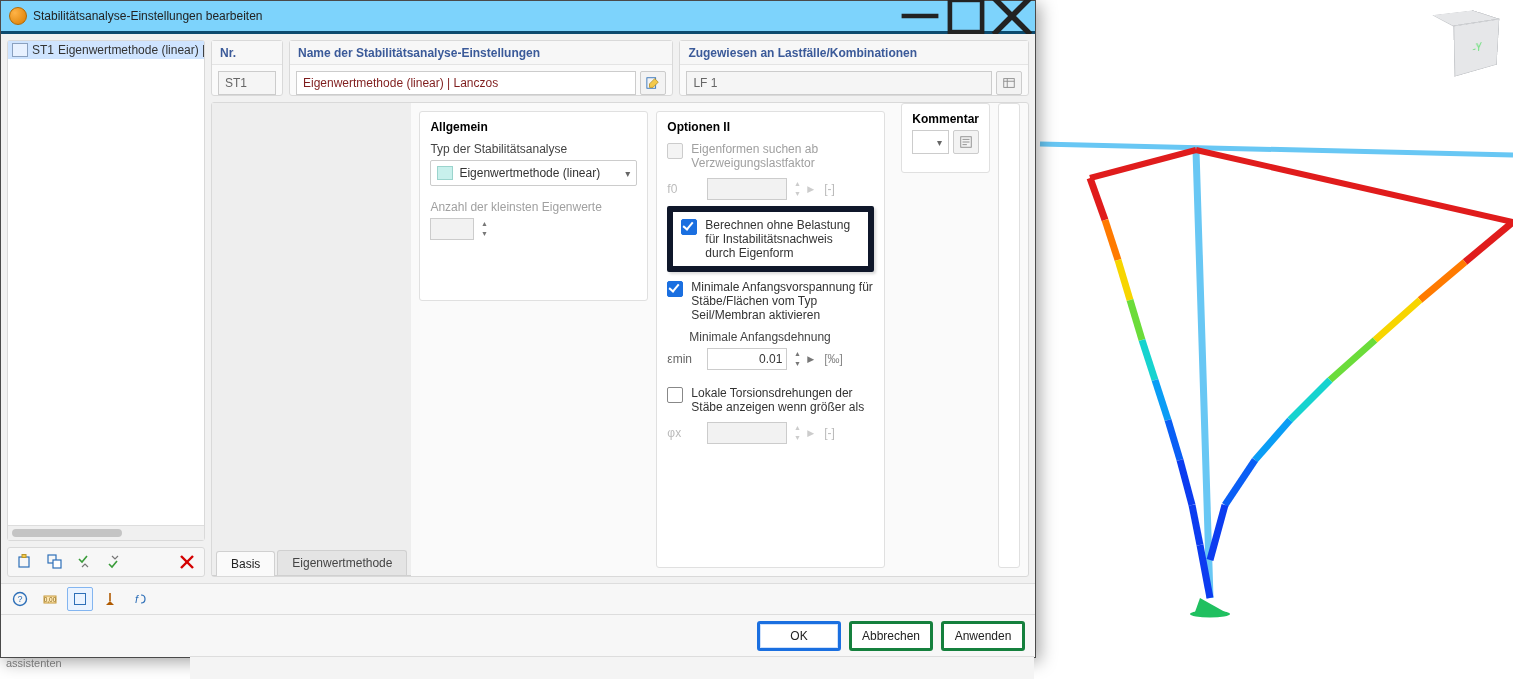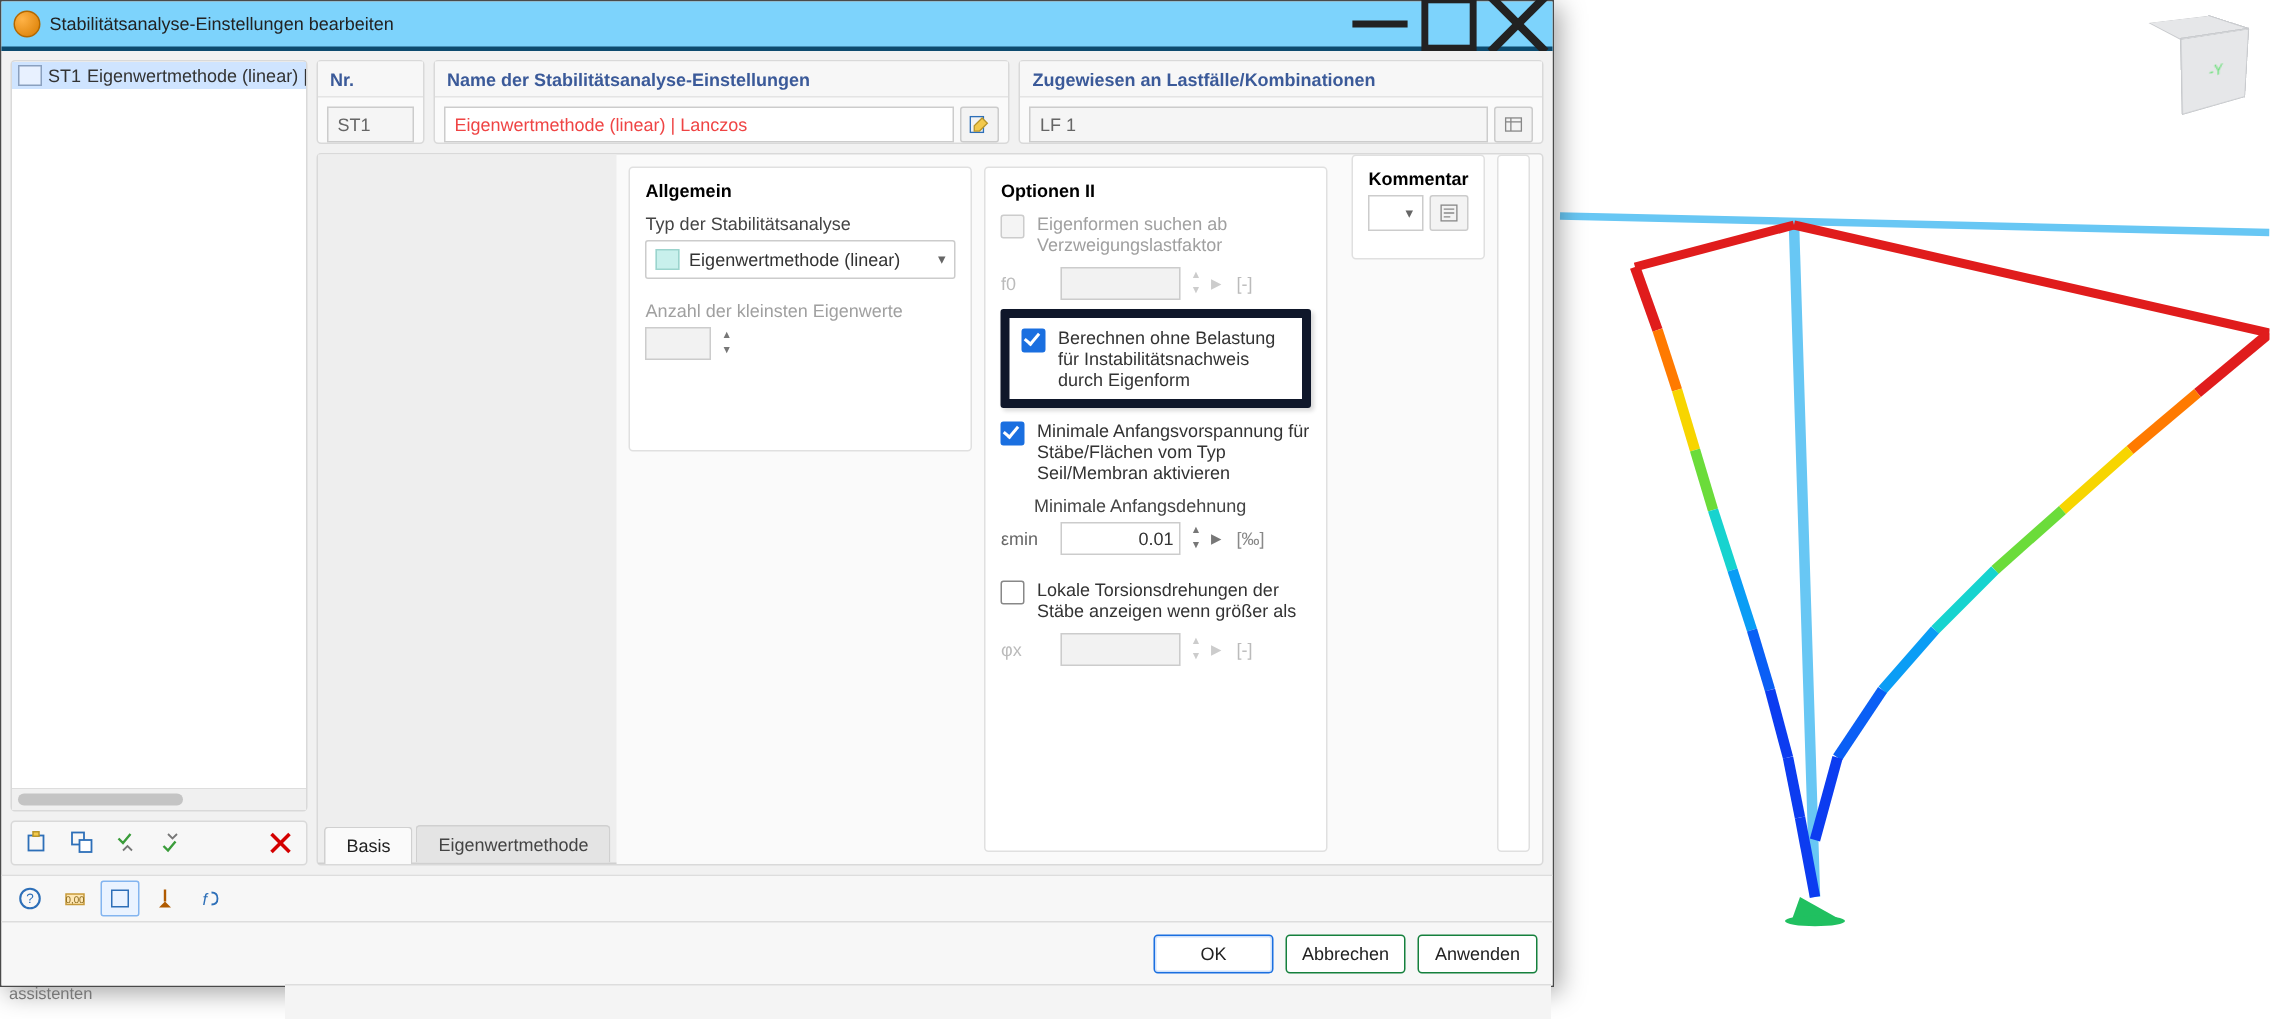--- a/index.html
+++ b/index.html
@@ -117,21 +117,21 @@
   .right-col { flex: 1; display: flex; flex-direction: column; gap: 6px; }
   .top-row { display: flex; gap: 6px; height: 56px; }
   .panel.nr { width: 70px; }
   .panel.name { flex: 1.1; }
   .panel.assigned { flex: 1; }
   .panel .inner {
     padding: 6px; display: flex; gap: 4px; align-items: center;
   }
   .txt-input {
     flex: 1; height: 22px; background: #fff; border: 1px solid #ccc;
-    padding: 0 6px; font-size: 12px; color: #ef4444;
+    padding: 0 6px; font-size: 12px; color: #7f1d1d;
     display: flex; align-items: center;
   }
   .txt-input.readonly { background: #f5f5f5; color: #666; }
   .icon-btn {
     width: 24px; height: 22px; border: 1px solid #ccc; background: #f3f3f3;
     display: flex; align-items: center; justify-content: center; border-radius: 2px;
   }
   .icon-btn svg { width: 14px; height: 14px; }
 
   
@@ -221,21 +221,21 @@
   .bottom-toolbar {
     height: 30px; border-top: 1px solid #ddd; background: #f7f7f7;
     display: flex; align-items: center; padding: 0 6px; gap: 4px;
   }
   .dialog-buttons {
     height: 42px; border-top: 1px solid #ddd; background: #f7f7f7;
     display: flex; align-items: center; justify-content: flex-end;
     padding: 0 10px; gap: 8px;
   }
   .dlg-btn {
-    min-width: 78px; height: 24px; border: 1px solid #15803d; border-radius: 3px;
+    min-width: 78px; height: 24px; border: 3px solid #15803d; border-radius: 3px;
     background: #fff; display: flex; align-items: center; justify-content: center;
     font-size: 12px; color: #222;
   }
   .dlg-btn.primary { border-color: #1a6fe0; box-shadow: 0 0 0 1px #cfe1fb inset; }
 
   .below-dialog {
     position: absolute; left: 0; top: 655px; width: 200px;
     font-size: 11px; color: #777; padding: 2px 6px;
   }
   .extra-barbg {

